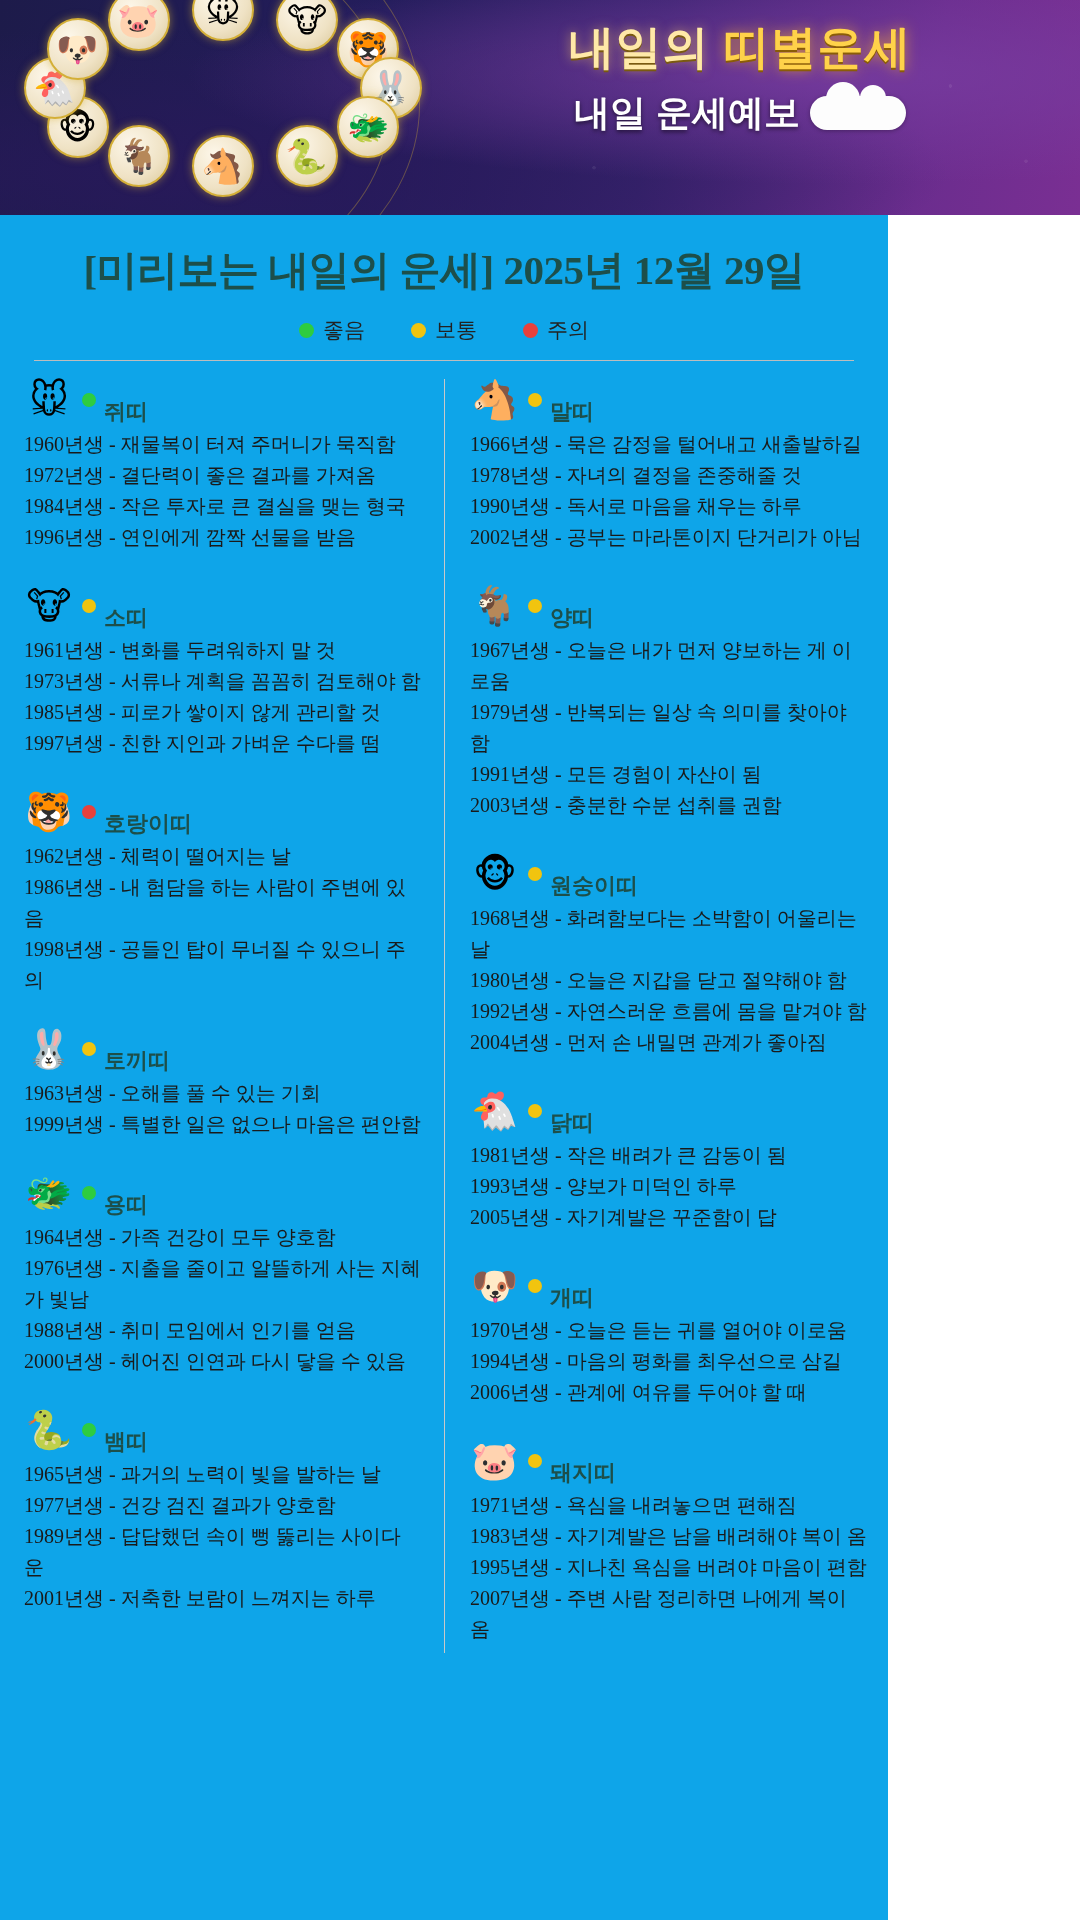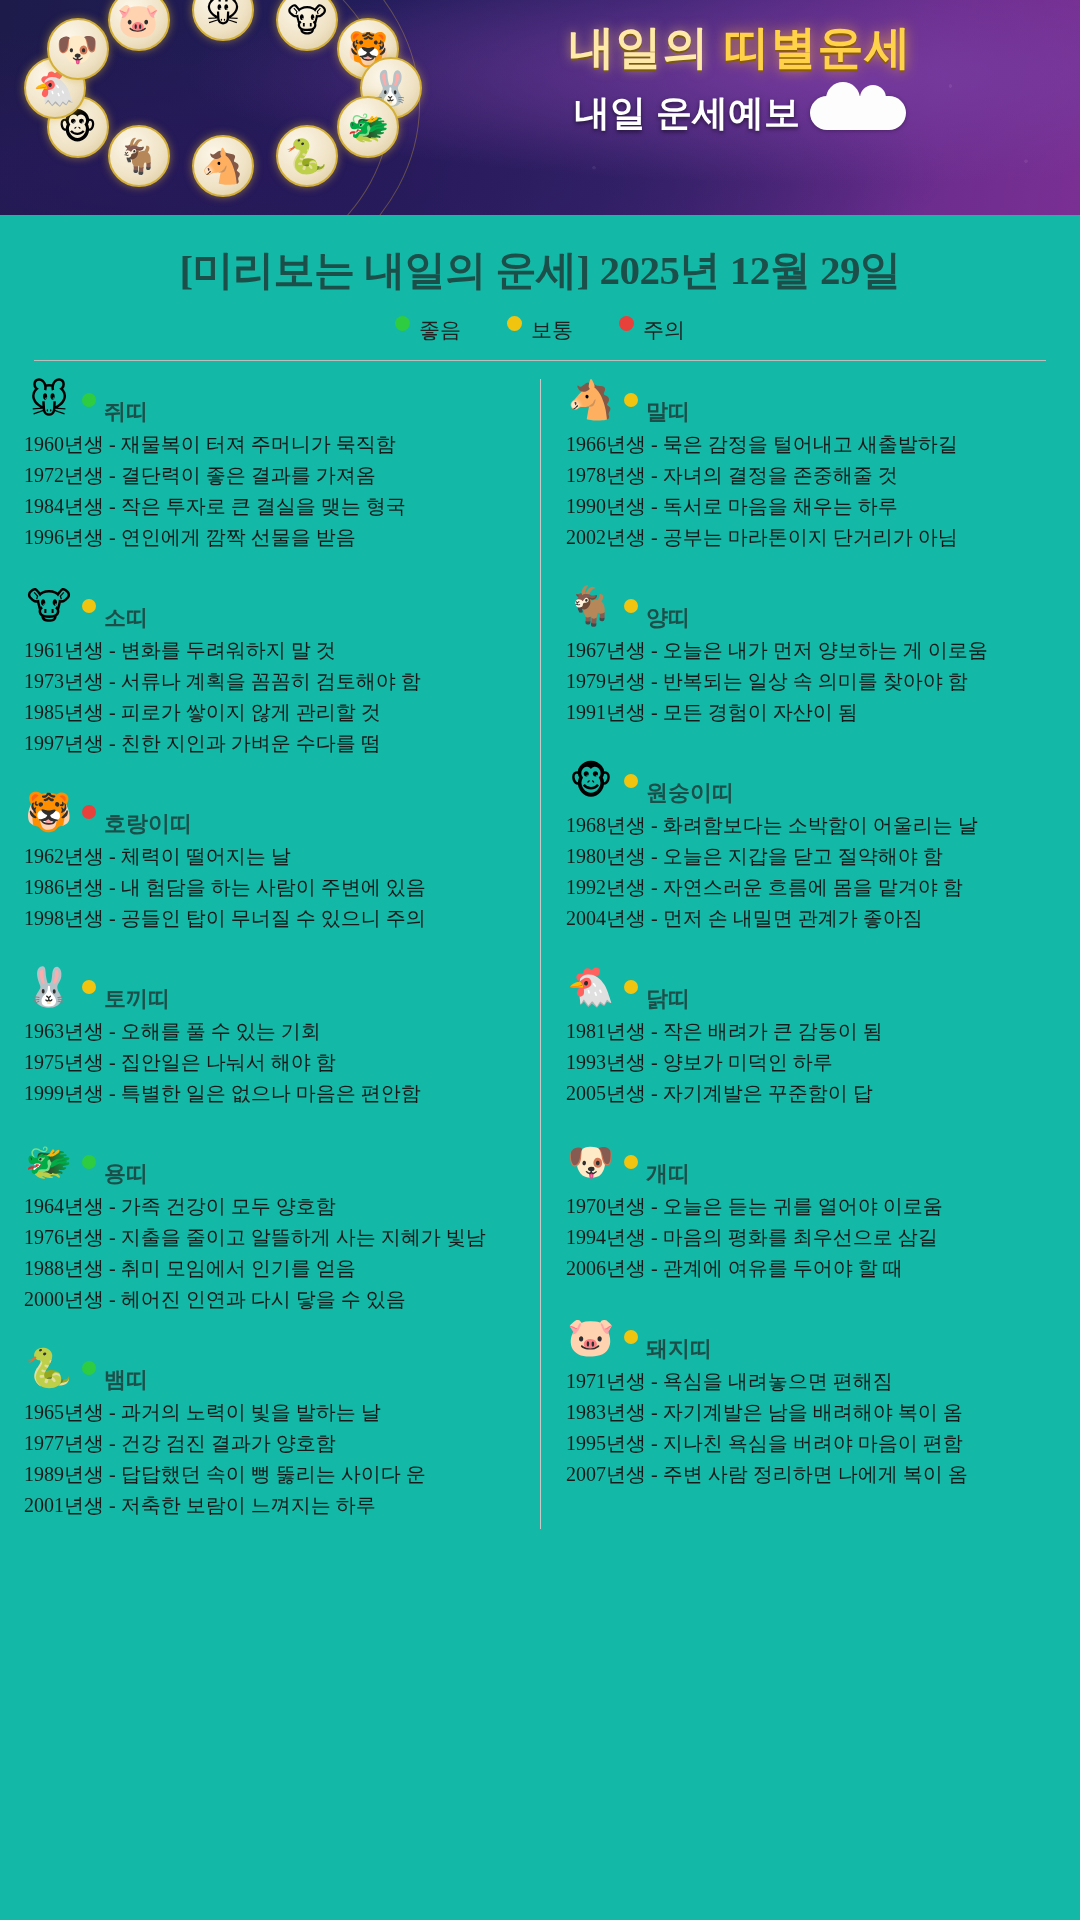--- a/index.html
+++ b/index.html
@@ -3,24 +3,24 @@
 <meta charset="utf-8">
 <style>
   * { box-sizing: border-box; }
   html, body {
     margin: 0; padding: 0;
     width: 1080px;
     background: #ffffff;
     font-family: "Liberation Serif", "DejaVu Serif", serif;
   }
   .page {
-    width: 1080px;
+    width: 888px;
     min-height: 1920px;
     position: relative;
-    background: #14b8a6;
+    background: #0ea5e9;
   }
 
   
   .banner {
     position: relative;
     width: 1080px;
     height: 215px;
     background:
       radial-gradient(ellipse at 78% 35%, rgba(120,60,160,0.85) 0%, rgba(60,30,110,0.0) 55%),
       radial-gradient(ellipse at 20% 80%, rgba(40,25,90,0.9) 0%, rgba(20,15,60,0) 60%),
@@ -128,21 +128,21 @@
   
   .legend{
     display:flex;
     justify-content:center;
     align-items:center;
     gap: 46px;
     margin-top: 18px;
     font-size: 21px;
     color:#222;
   }
-  .legend-item{ display:flex; gap:9px; }
+  .legend-item{ display:flex; align-items:center; gap:9px; }
   .dot{ width:15px; height:15px; border-radius:50%; display:inline-block; }
 
   .divider{
     height:1px;
     background:#bdbdbd;
     margin: 16px 34px 0 34px;
   }
 
   
   .columns{
@@ -290,21 +290,20 @@
           </div>
         </div>
         <div class="sign-block">
           <div class="sign-head">
             <span class="sign-emoji">🐰</span>
             <span class="sign-dot" style="background: rgb(241, 196, 15);"></span>
             <span class="sign-name">토끼띠</span>
           </div>
           <div class="entries">
             <div class="entry">1963년생 - 오해를 풀 수 있는 기회</div>
-            <div class="entry">1975년생 - 집안일은 나눠서 해야 함</div>
             <div class="entry">1999년생 - 특별한 일은 없으나 마음은 편안함</div>
           </div>
         </div>
         <div class="sign-block">
           <div class="sign-head">
             <span class="sign-emoji">🐲</span>
             <span class="sign-dot" style="background: rgb(46, 204, 64);"></span>
             <span class="sign-name">용띠</span>
           </div>
           <div class="entries">
@@ -345,20 +344,21 @@
         <div class="sign-block">
           <div class="sign-head">
             <span class="sign-emoji">🐐</span>
             <span class="sign-dot" style="background: rgb(241, 196, 15);"></span>
             <span class="sign-name">양띠</span>
           </div>
           <div class="entries">
             <div class="entry">1967년생 - 오늘은 내가 먼저 양보하는 게 이로움</div>
             <div class="entry">1979년생 - 반복되는 일상 속 의미를 찾아야 함</div>
             <div class="entry">1991년생 - 모든 경험이 자산이 됨</div>
+            <div class="entry">2003년생 - 충분한 수분 섭취를 권함</div>
           </div>
         </div>
         <div class="sign-block">
           <div class="sign-head">
             <span class="sign-emoji">🐵</span>
             <span class="sign-dot" style="background: rgb(241, 196, 15);"></span>
             <span class="sign-name">원숭이띠</span>
           </div>
           <div class="entries">
             <div class="entry">1968년생 - 화려함보다는 소박함이 어울리는 날</div>

